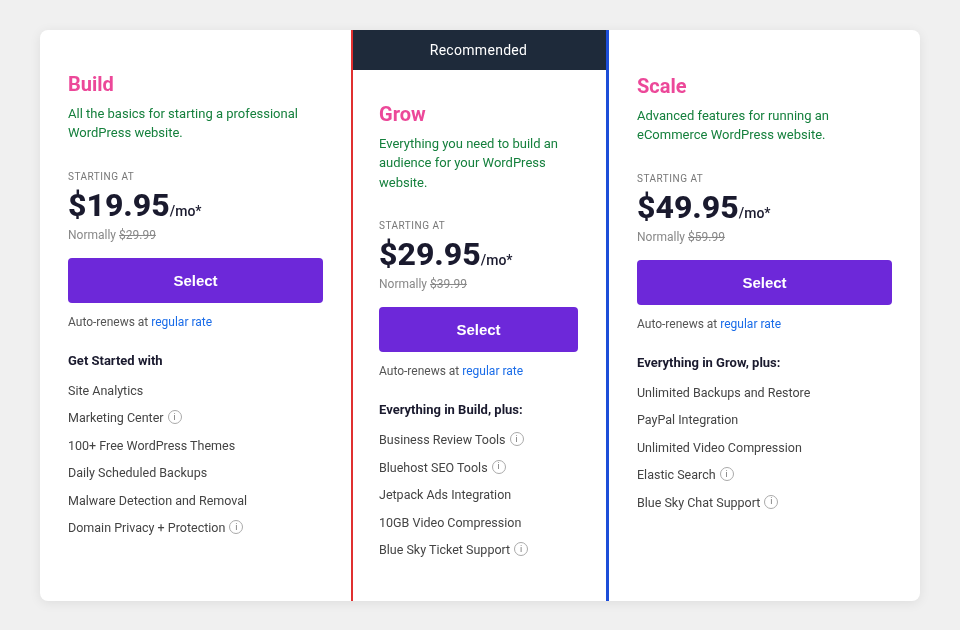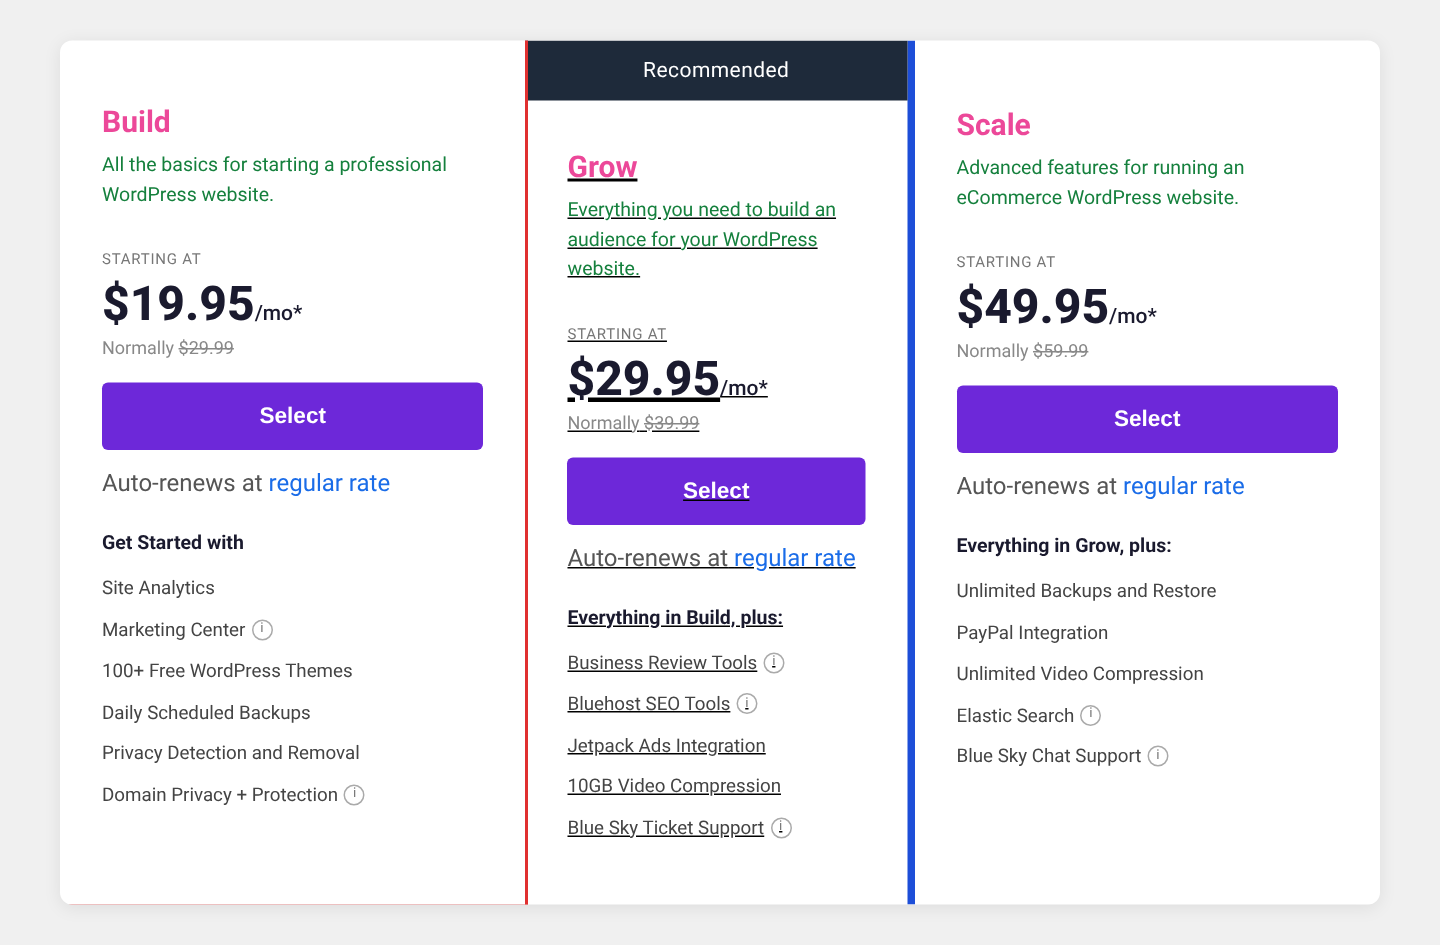--- a/index.html
+++ b/index.html
@@ -93,21 +93,21 @@
       border: none;
       border-radius: 4px;
       padding: 14px;
       font-size: 15px;
       font-weight: 600;
       cursor: pointer;
       margin-bottom: 12px;
       text-align: center;
     }
     .auto-renew {
-      font-size: 16px;
+      font-size: 12px;
       color: #555;
       margin-bottom: 24px;
     }
     .auto-renew a {
       color: #1a6ce8;
       text-decoration: none;
     }
     .features-title {
       font-size: 13px;
       font-weight: 700;
@@ -134,26 +134,25 @@
       font-size: 9px;
       color: #777;
       flex-shrink: 0;
       margin-top: 1px;
       cursor: pointer;
     }
     .grow-wrapper {
       flex: 1;
       display: flex;
       flex-direction: column;
-      border-right: 5px solid #1d4ed8;
+      border-right: 3px solid #1d4ed8;
     }
     .grow-wrapper .plan-card {
       border-right: none;
       flex: 1;
-      text-decoration: underline;
     }
   </style>
 </head>
 <body>
 
 <div class="pricing-wrapper">
 
   <div class="plan-card highlighted" style="padding-top: 44px;">
     <div class="plan-name">Build</div>
     <div class="plan-desc">All the basics for starting a professional WordPress website.</div>
@@ -177,21 +176,21 @@
         <span>Marketing Center</span>
         <span class="info-icon">i</span>
       </div>
     <div class="feature-item">
         <span>100+ Free WordPress Themes</span>
       </div>
     <div class="feature-item">
         <span>Daily Scheduled Backups</span>
       </div>
     <div class="feature-item">
-        <span>Privacy Detection and Removal</span>
+        <span>Malware Detection and Removal</span>
       </div>
     <div class="feature-item">
         <span>Domain Privacy + Protection</span>
         <span class="info-icon">i</span>
       </div>
   </div>
 
   <div class="grow-wrapper">
     <div class="recommended-banner">
       <span>Recommended</span>

